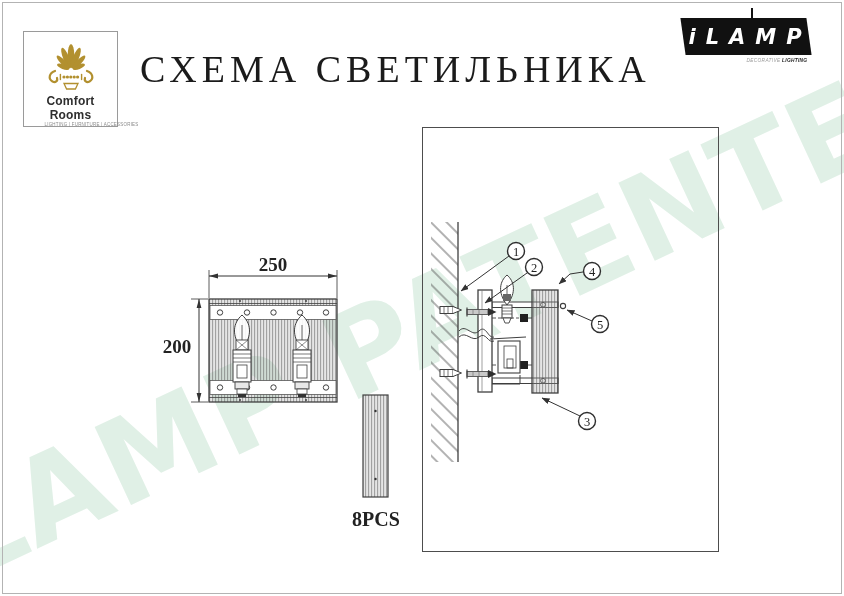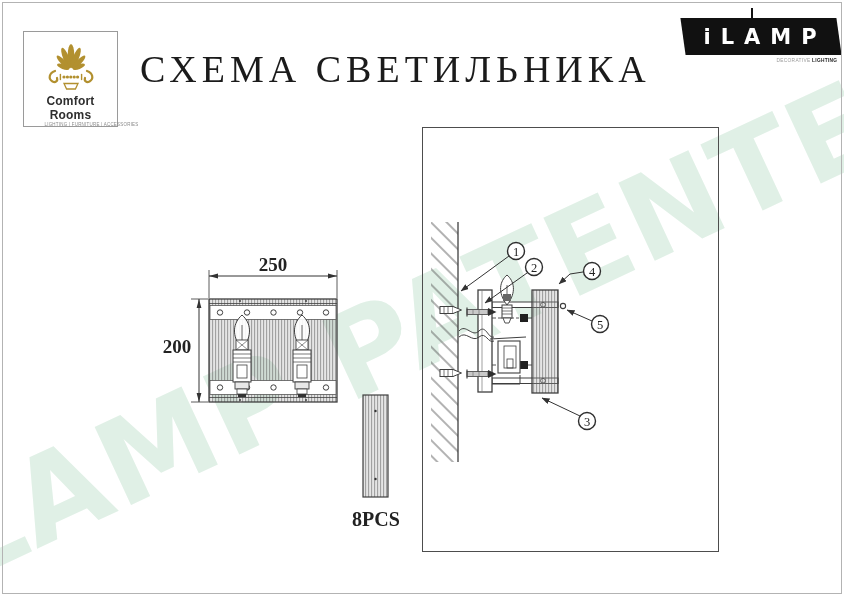--- a/index.html
+++ b/index.html
@@ -20,21 +20,21 @@
   .cr-name{font-size:12px;font-weight:600;color:#2e2e2e;letter-spacing:.2px;margin-top:-2px;}
   .cr-tagline{font-size:8px;color:#8a8a8a;letter-spacing:.4px;transform:scale(.56);
               transform-origin:center top;white-space:nowrap;}
 
   
   .title{position:absolute;left:140px;top:46px;width:560px;z-index:2;
          font-family:"Liberation Serif",serif;font-size:38px;letter-spacing:5px;
          color:#1b1b1b;line-height:46px;}
 
   
-  .ilamp{position:absolute;left:683px;top:18px;width:156px;height:37px;z-index:2;}
+  .ilamp{position:absolute;left:683px;top:18px;width:126px;height:37px;z-index:2;font-style:italic;}
   .ilamp-box{position:absolute;inset:0;background:#111;transform:skewX(8deg);}
   .ilamp-text{position:absolute;inset:0;display:flex;align-items:center;justify-content:center;
               color:#fff;font-family:"DejaVu Sans",sans-serif;font-weight:700;font-size:21px;
               letter-spacing:10px;padding-left:8px;}
   .ilamp-cord{position:absolute;left:68px;top:-10px;width:2px;height:11px;background:#111;}
   .ilamp-tagline{position:absolute;right:2px;top:40px;font-size:8px;white-space:nowrap;
                  transform:scale(.6);transform-origin:right top;letter-spacing:.5px;}
   .ilamp-tagline .lt{color:#9a9a9a;}
   .ilamp-tagline .bd{color:#1c1c1c;font-weight:700;}
 

